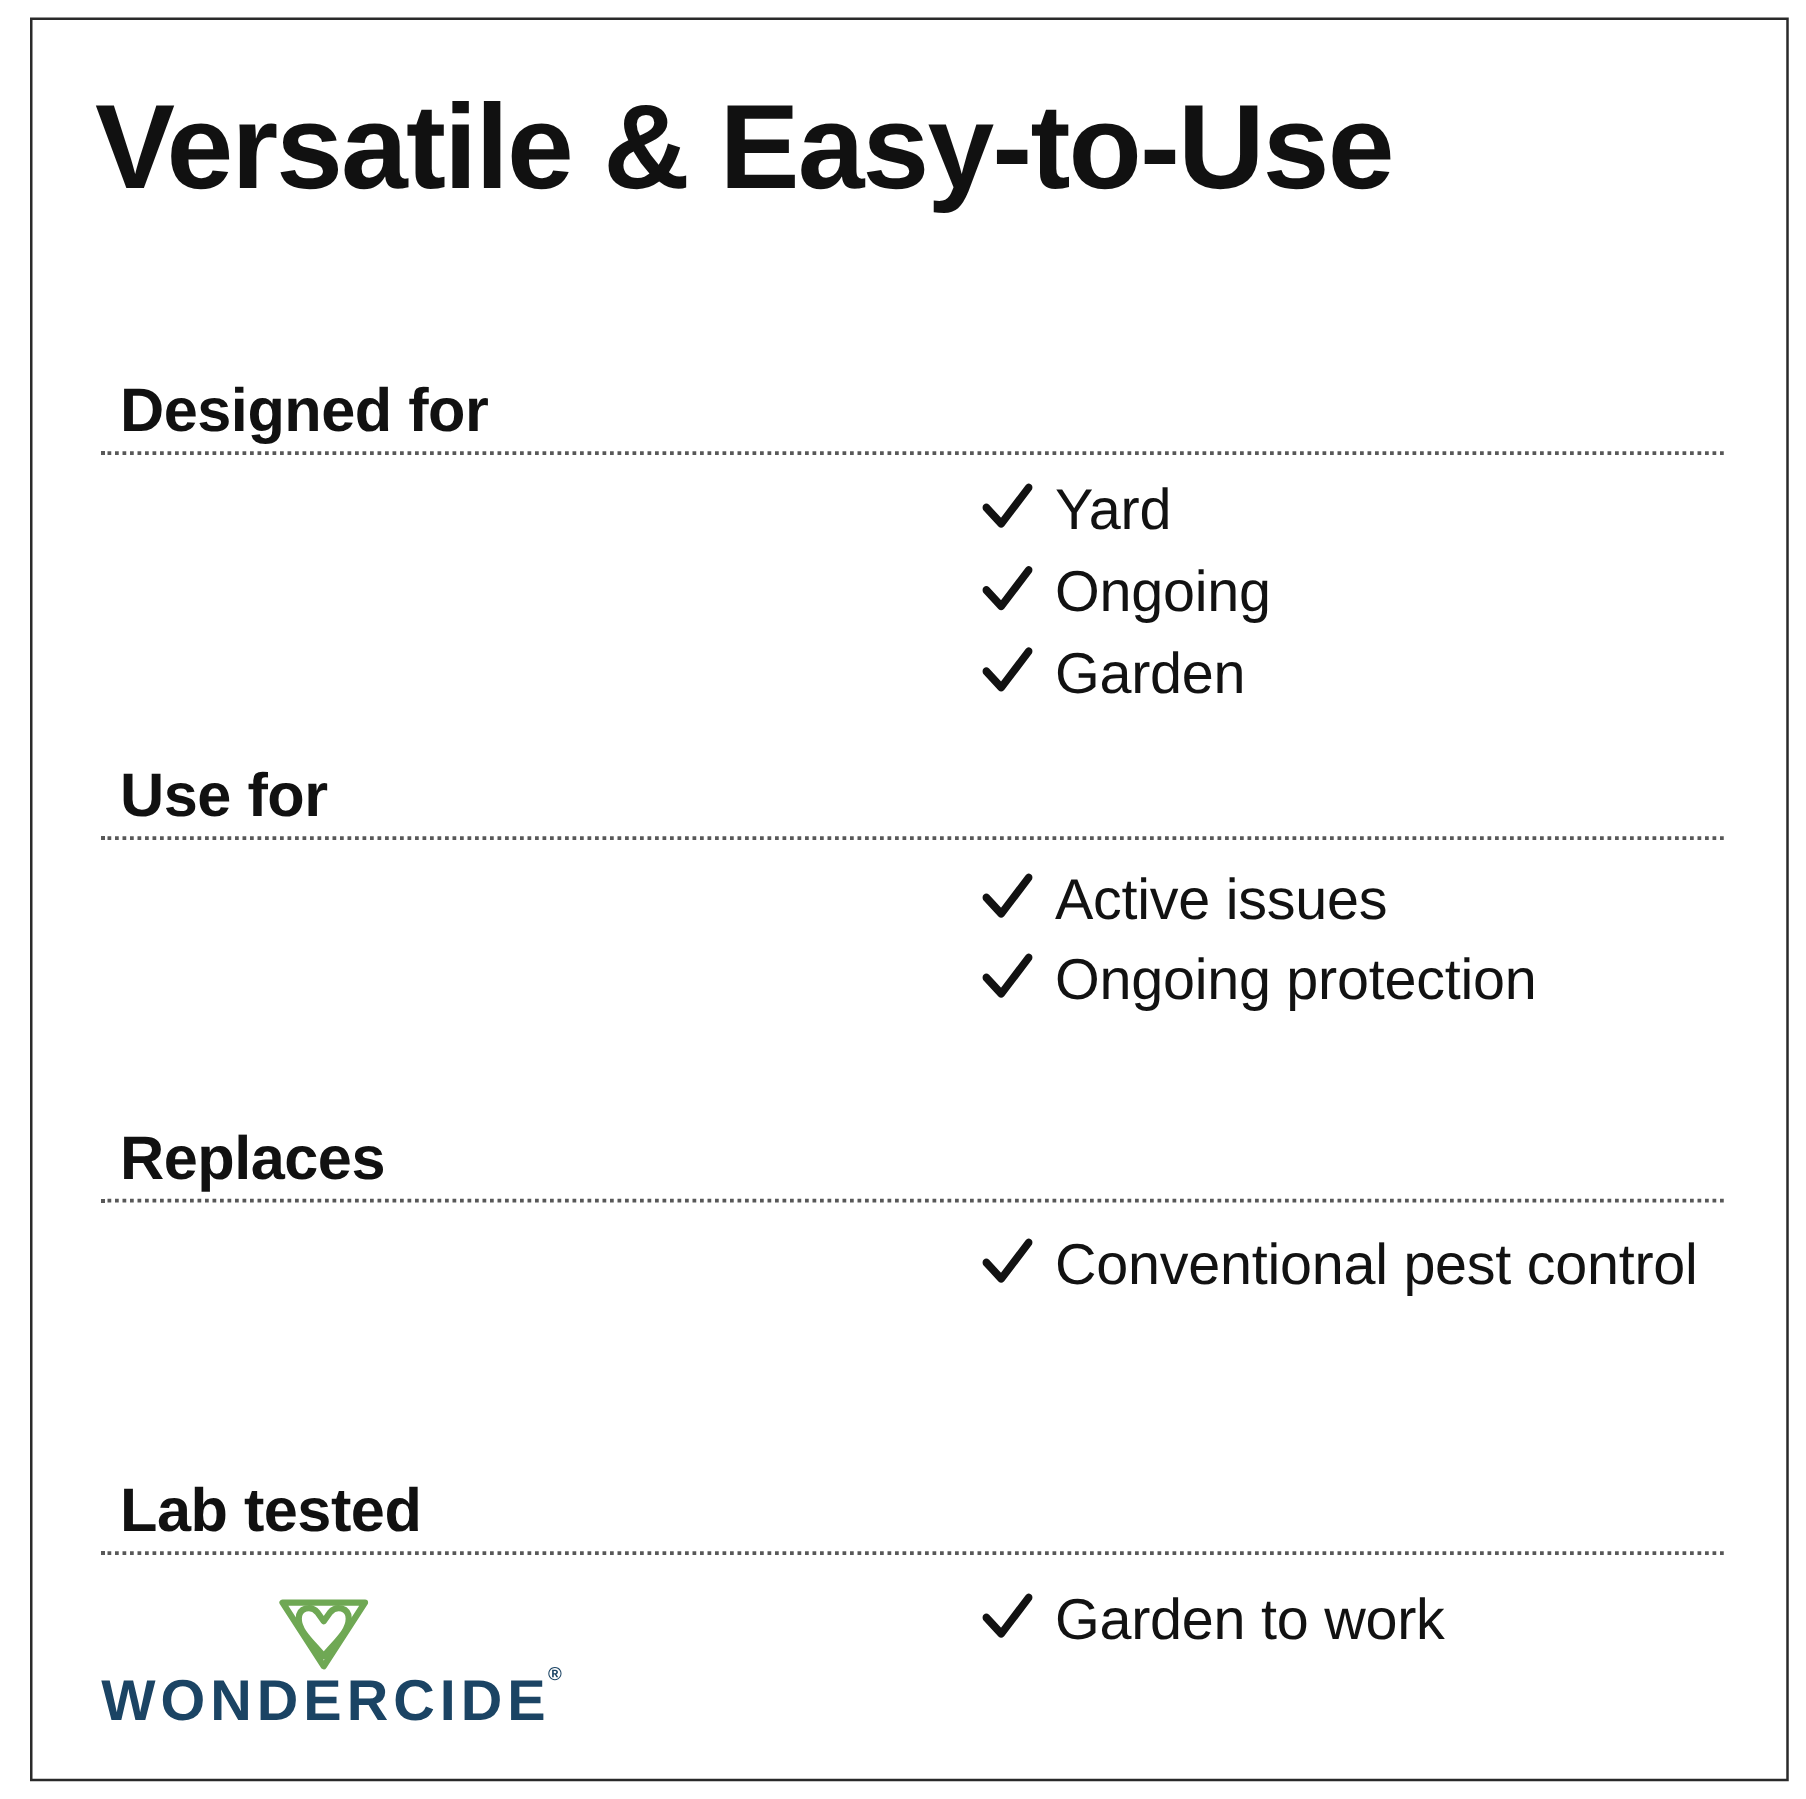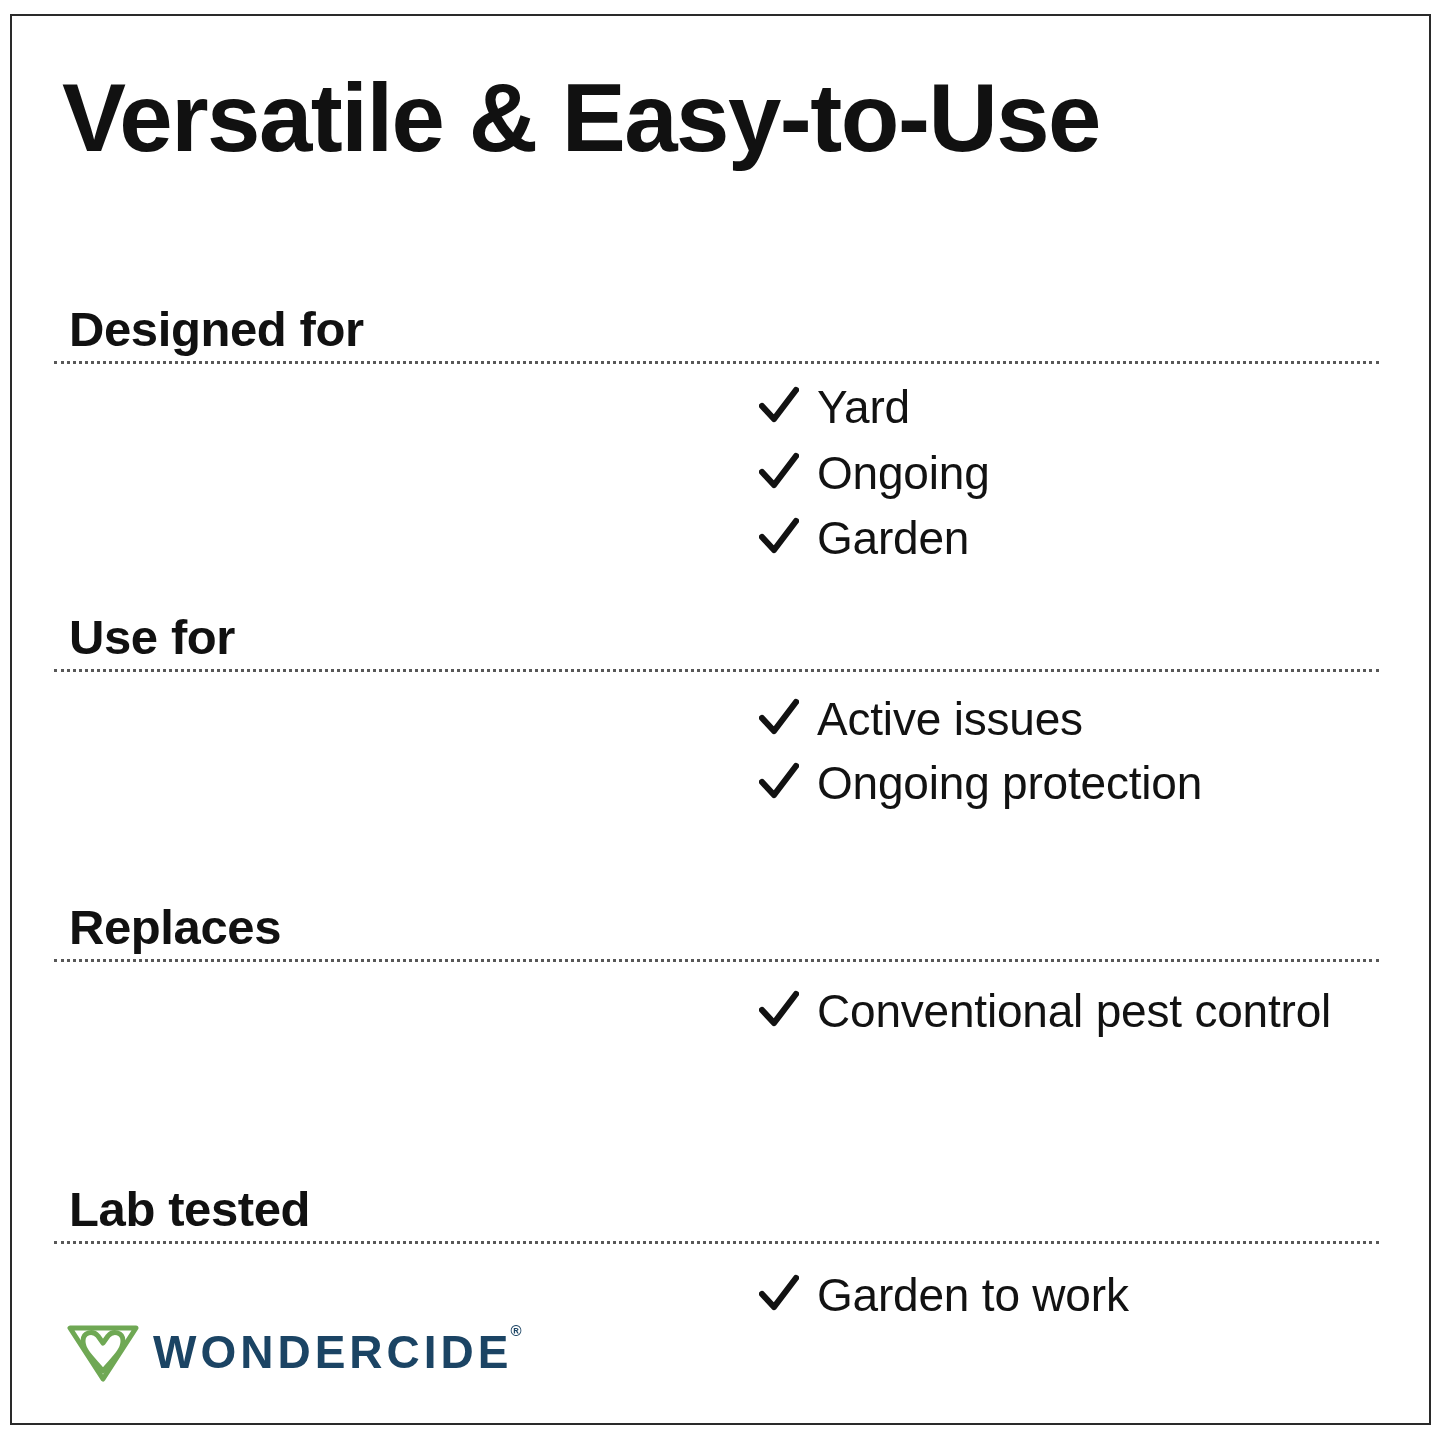--- a/index.html
+++ b/index.html
@@ -12,21 +12,21 @@
     font-family: "Liberation Sans", sans-serif;
     -webkit-font-smoothing: antialiased;
   }
 
   .page {
     position: relative;
     width: 1445px;
     height: 1439px;
     background: #ffffff;
     box-sizing: border-box;
-    padding: 14px 14px 14px 10px;
+    padding: 14px 14px 14px 24px;
     overflow: hidden;
   }
 
   .frame {
     position: relative;
     width: 100%;
     height: 100%;
     box-sizing: border-box;
     border: 2px solid #2a2a2a;
     background: #ffffff;
@@ -52,21 +52,21 @@
     font-weight: 700;
     letter-spacing: -1.5px;
     color: #111111;
     line-height: 1.05;
     white-space: nowrap;
   }
 
   
   .section {
     position: absolute;
-    left: 42px;
+    left: 55px;
     right: 50px;
   }
 
   .section-header {
     position: relative;
     padding-left: 15px;
     padding-bottom: 6px;
     border-bottom: 3px dotted #585858;
   }
 
@@ -129,20 +129,21 @@
   #section-use-for .item      { margin-bottom: 8px; }
   #section-replaces .item     { margin-bottom: 8px; }
 
   
   .logo {
     position: absolute;
     left: 55px;
     bottom: 40px;
     display: flex;
     align-items: center;
+    flex-direction: column;
   }
 
   .logo-mark {
     width: 72px;
     height: 62px;
     margin-right: 14px;
     flex: 0 0 auto;
   }
   .logo-mark svg { display: block; width: 72px; height: 62px; }
 

